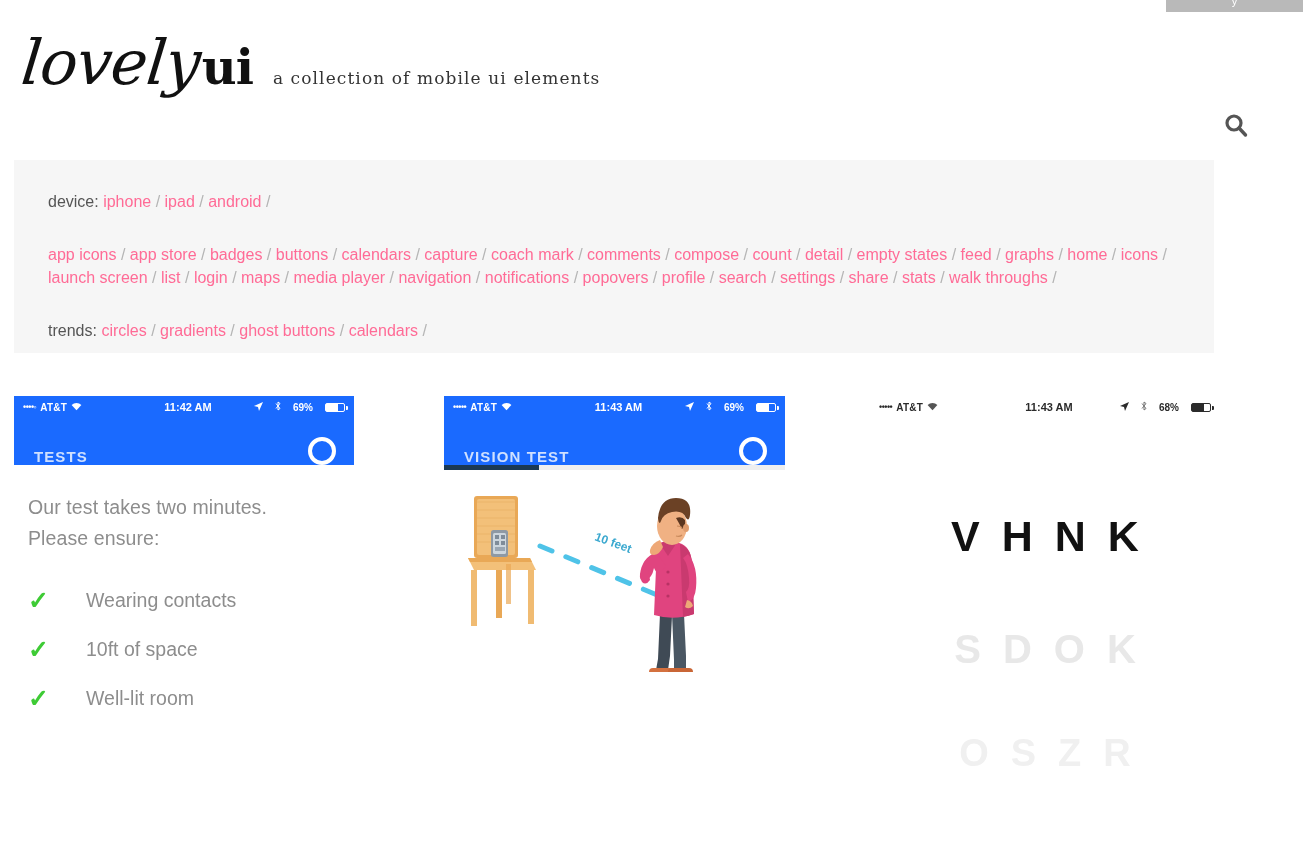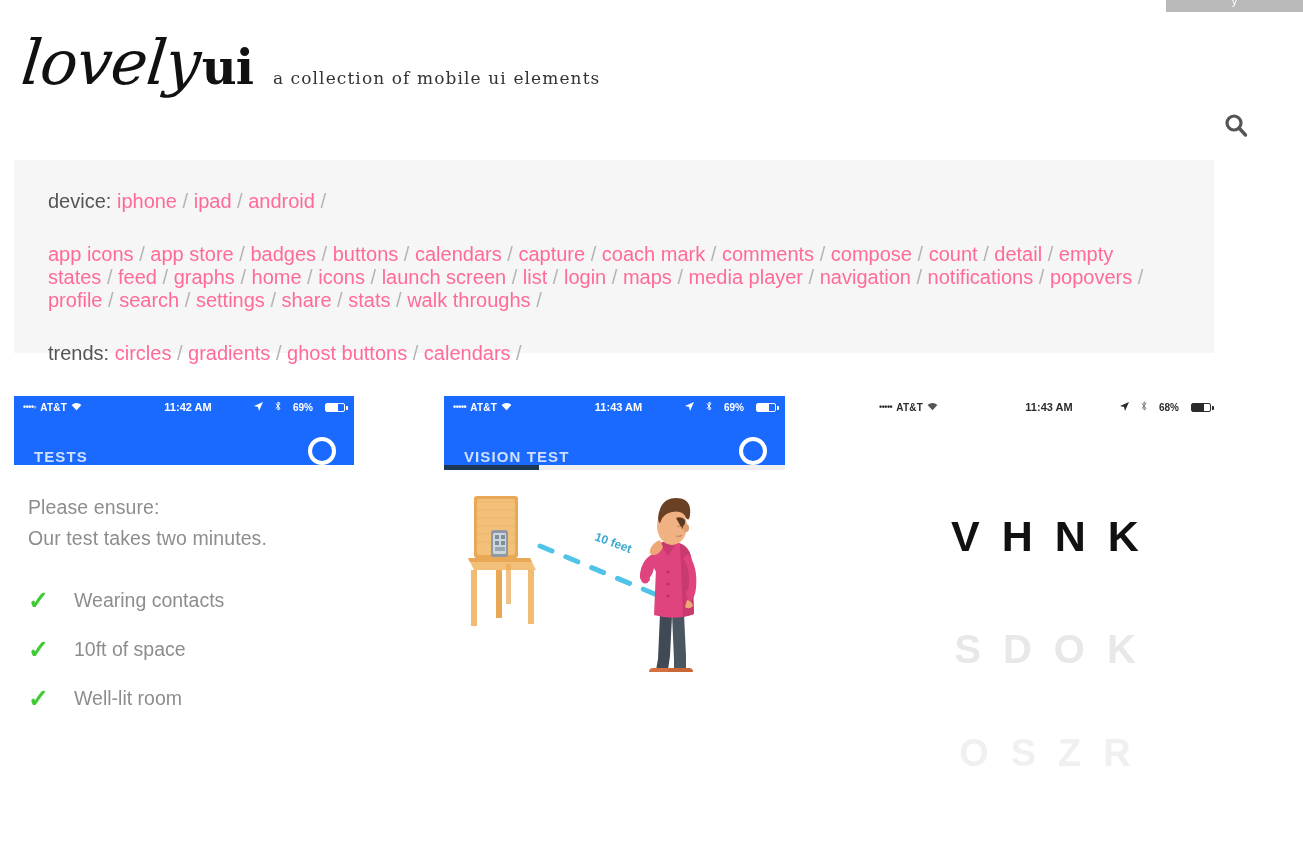--- a/index.html
+++ b/index.html
@@ -57,21 +57,21 @@
     width: 28px; height: 28px; cursor: pointer;
   }
 
   
   .nav-panel {
     position: absolute; top: 160px; left: 14px;
     width: 1200px; height: 193px;
     background: #f6f6f6;
     padding: 30px 34px 0 34px;
   }
-  .nav-row { font-size: 20px; line-height: 23px; color: #555555; margin-bottom: 0; }
+  .nav-row { font-size: 16px; line-height: 23px; color: #555555; margin-bottom: 0; }
   .nav-row .lbl { color: #555555; }
   .nav-row a { color: #ff6b96; text-decoration: none; cursor: pointer; }
   .nav-row .sep { color: #b5b5b5; }
   .row-device { margin-bottom: 30px; }
   .row-cats { margin-bottom: 30px; line-height: 23px; width: 1120px; }
   .row-trends { margin-bottom: 0; }
 
   
   .shots { position: absolute; top: 396px; left: 0; width: 1303px; height: 463px; }
   .shot { position: absolute; top: 0; }
@@ -128,21 +128,21 @@
   .intro {
     color: #8d8d8d; font-size: 19.5px; line-height: 31px; font-weight: 300;
     letter-spacing: .1px;
   }
   .checklist { margin-top: 34px; }
   .check-item { display: flex; align-items: center; margin-bottom: 24px; }
   .check-mark {
     width: 26px; color: #3ecb35; font-size: 25px; line-height: 25px;
     font-weight: bold; flex: none;
   }
-  .check-label { color: #8d8d8d; font-size: 19.5px; font-weight: 300; margin-left: 20px; }
+  .check-label { color: #8d8d8d; font-size: 19.5px; font-weight: 300; margin-left: 32px; }
 
   
   .illus { width: 341px; height: 200px; position: relative; margin-top: 14px; }
   .caption {
     padding: 0 10px 0 19px; margin-top: 12px;
     color: #9aa0a6; font-size: 17.5px; line-height: 28px; font-weight: 300;
   }
   .caption b { color: #2a3a52; font-weight: bold; }
 
   
@@ -222,22 +222,22 @@
             <i style="width:69%"></i>
           </span>
       </span>
     </div>
     <div class="navbar">
       <span class="navbar-title">TESTS</span>
       <span class="ring"></span>
     </div>
     <div class="body-a">
       <div class="intro">
+        <div>Our test takes two minutes.</div>
         <div>Please ensure:</div>
-        <div>Our test takes two minutes.</div>
       </div>
       <div class="checklist">
         <div class="check-item">
           <span class="check-mark">✓</span>
           <span class="check-label">Wearing contacts</span>
         </div>
         <div class="check-item">
           <span class="check-mark">✓</span>
           <span class="check-label">10ft of space</span>
         </div>

